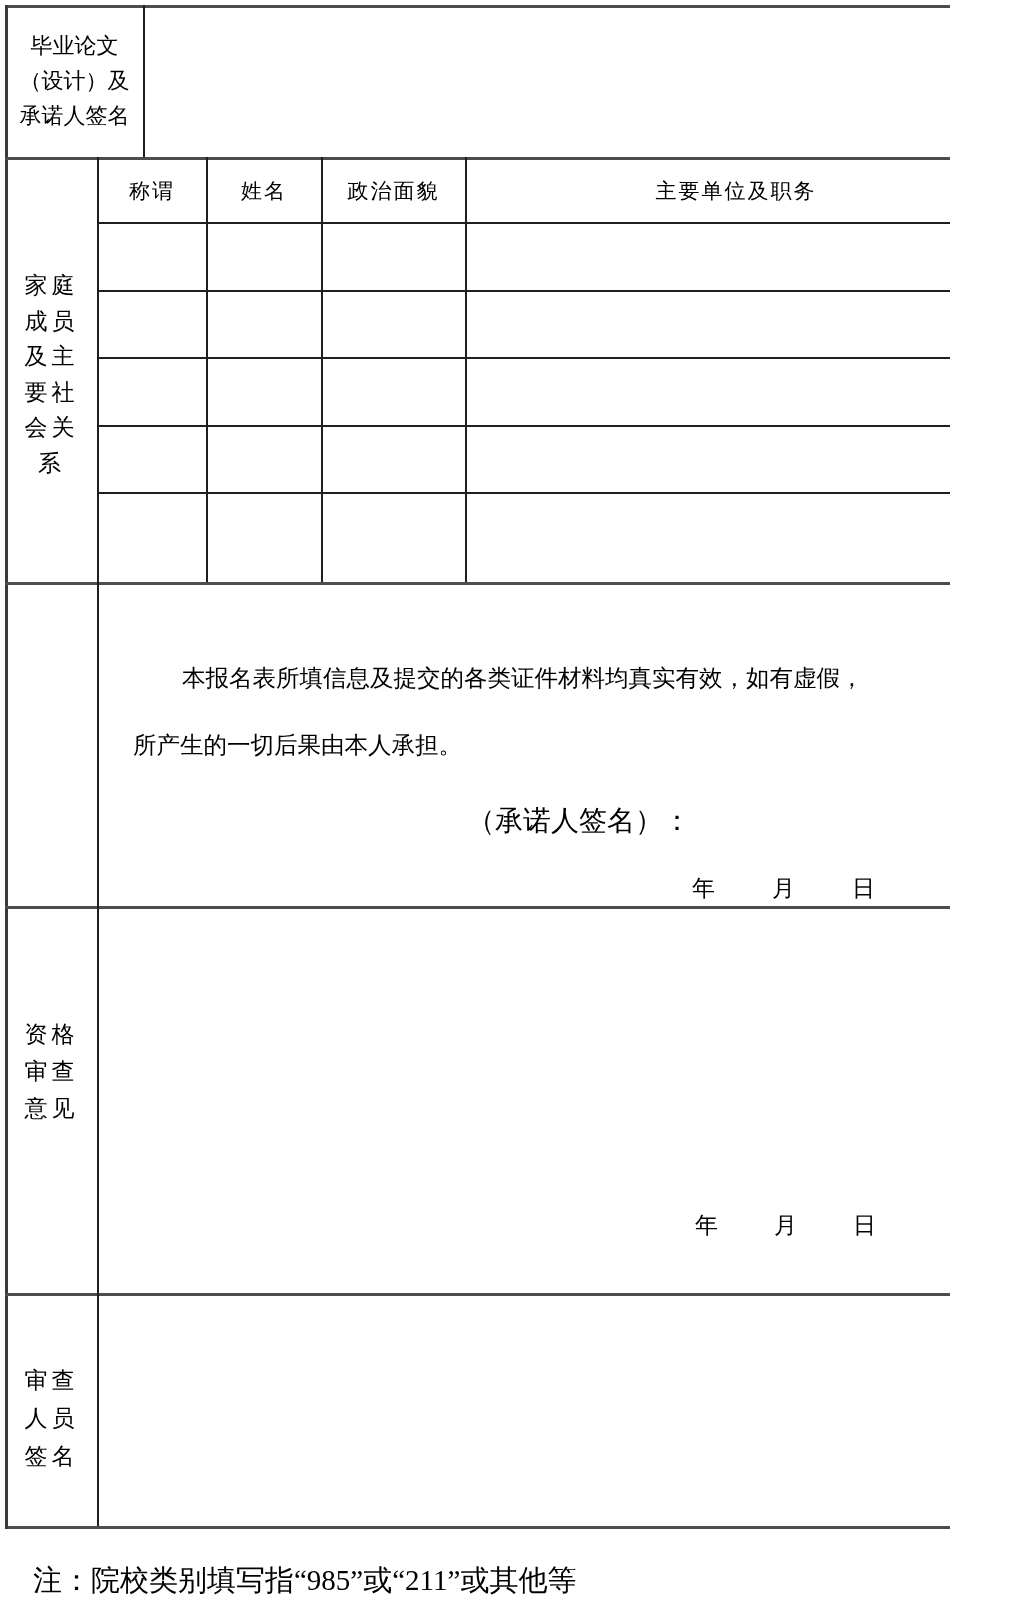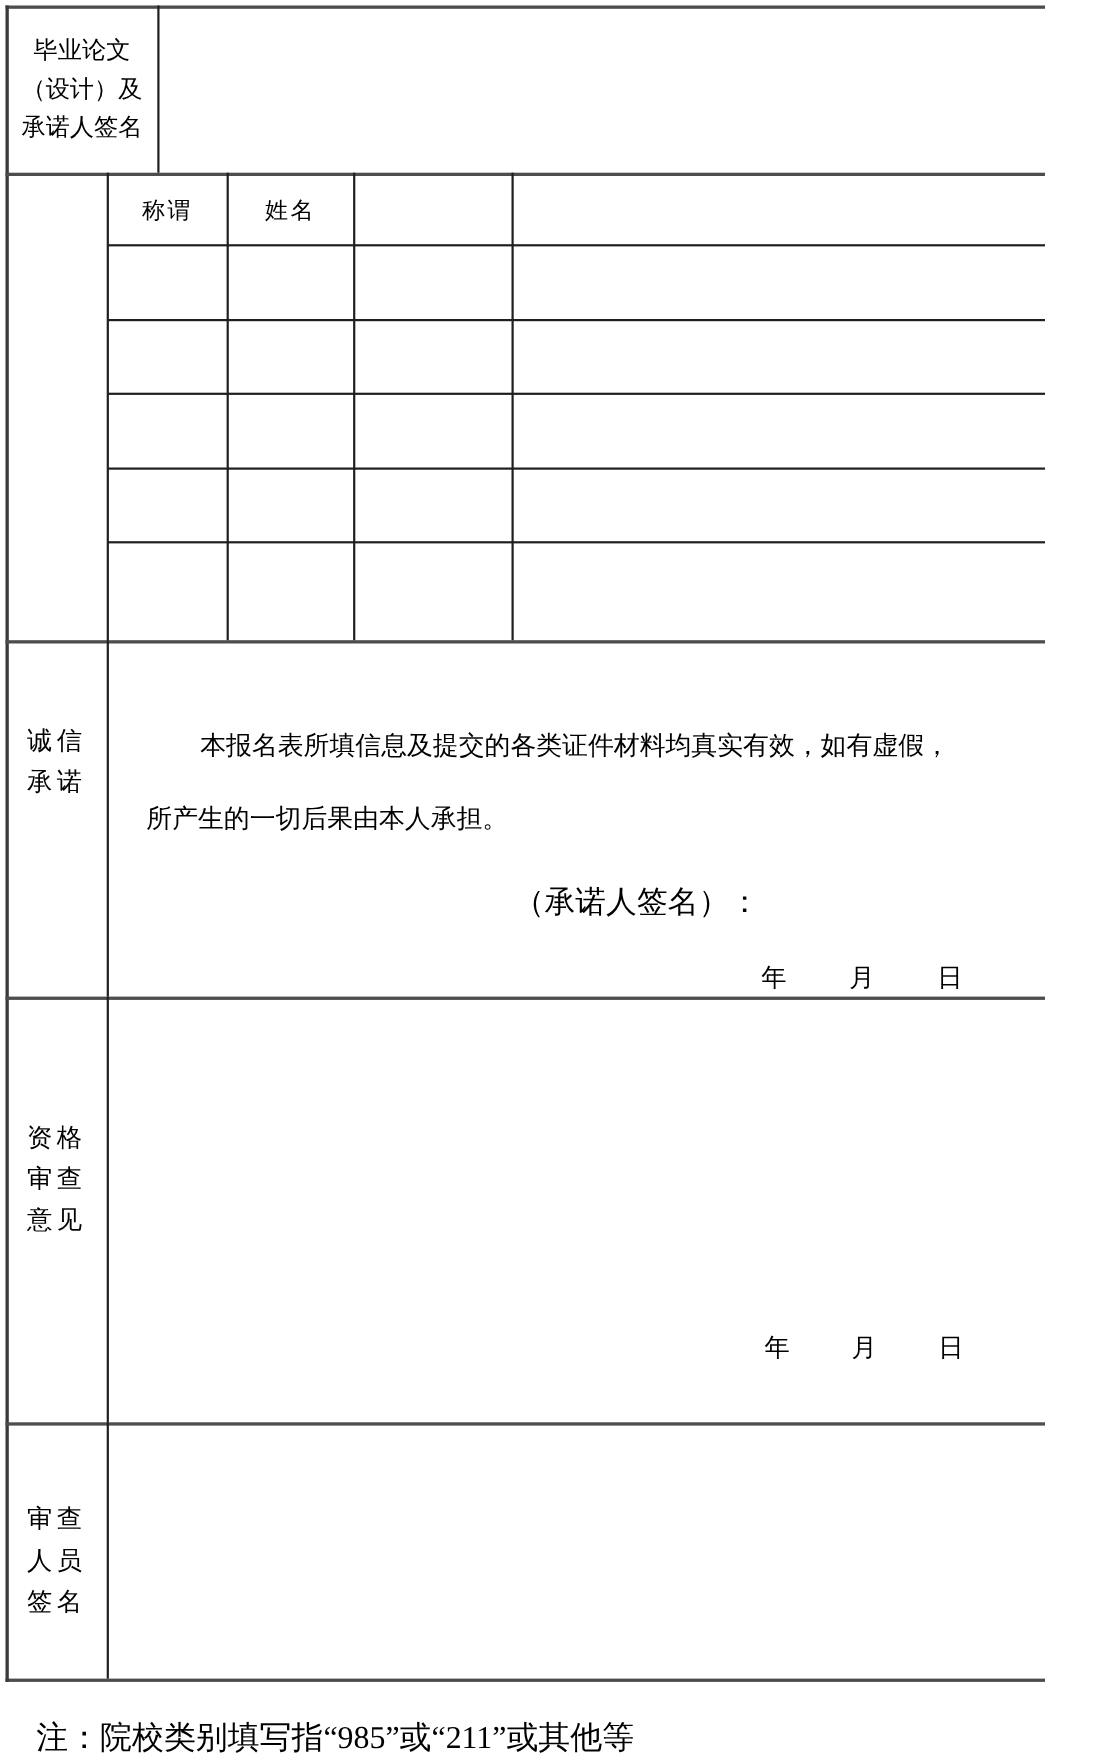--- a/index.html
+++ b/index.html
@@ -99,34 +99,40 @@
   <div class="vl thin" style="left:97px;top:906px;height:387px;"></div>
   <div class="vl thin" style="left:97px;top:1293px;height:233px;"></div>
 
   <div class="label-block thesis-label">
     <div>毕业论文</div>
     <div>（设计）及</div>
     <div>承诺人签名</div>
   </div>
   <div class="region" style="left:146px;top:8px;width:860px;height:149px;"></div>
 
+  <div class="label-block family-label">
+    <div>家庭</div>
+    <div>成员</div>
+    <div>及主</div>
+    <div>要社</div>
+    <div>会关</div>
+    <div>系</div>
+  </div>
 
   <div class="hdr-cell" style="left:207px;width:114px;">姓名</div>
   <div class="hdr-cell" style="left:98px;width:108px;">称谓</div>
+  <div class="hdr-cell" style="left:322px;width:143px;">政治面貌</div>
+  <div class="hdr-cell" style="left:466px;width:540px;">主要单位及职务</div>
 
   <div class="family-row" style="top:223px;height:67px;"></div>
   <div class="family-row" style="top:291px;height:66px;"></div>
   <div class="family-row" style="top:358px;height:67px;"></div>
   <div class="family-row" style="top:426px;height:66px;"></div>
   <div class="family-row" style="top:493px;height:89px;"></div>
 
-  <div class="label-block integrity-label">
-    <div>诚信</div>
-    <div>承诺</div>
-  </div>
   <div class="body-line" style="left:133px;top:730px;">所产生的一切后果由本人承担。</div>
   <div class="body-line" style="left:182px;top:663px;">本报名表所填信息及提交的各类证件材料均真实有效，如有虚假，</div>
   <div class="body-line sig-line" style="left:467px;top:806px;">（承诺人签名）：</div>
   <div class="date-row d1">
     <span>年</span>
     <span>月</span>
     <span>日</span>
   </div>
 
   <div class="label-block qual-label">

